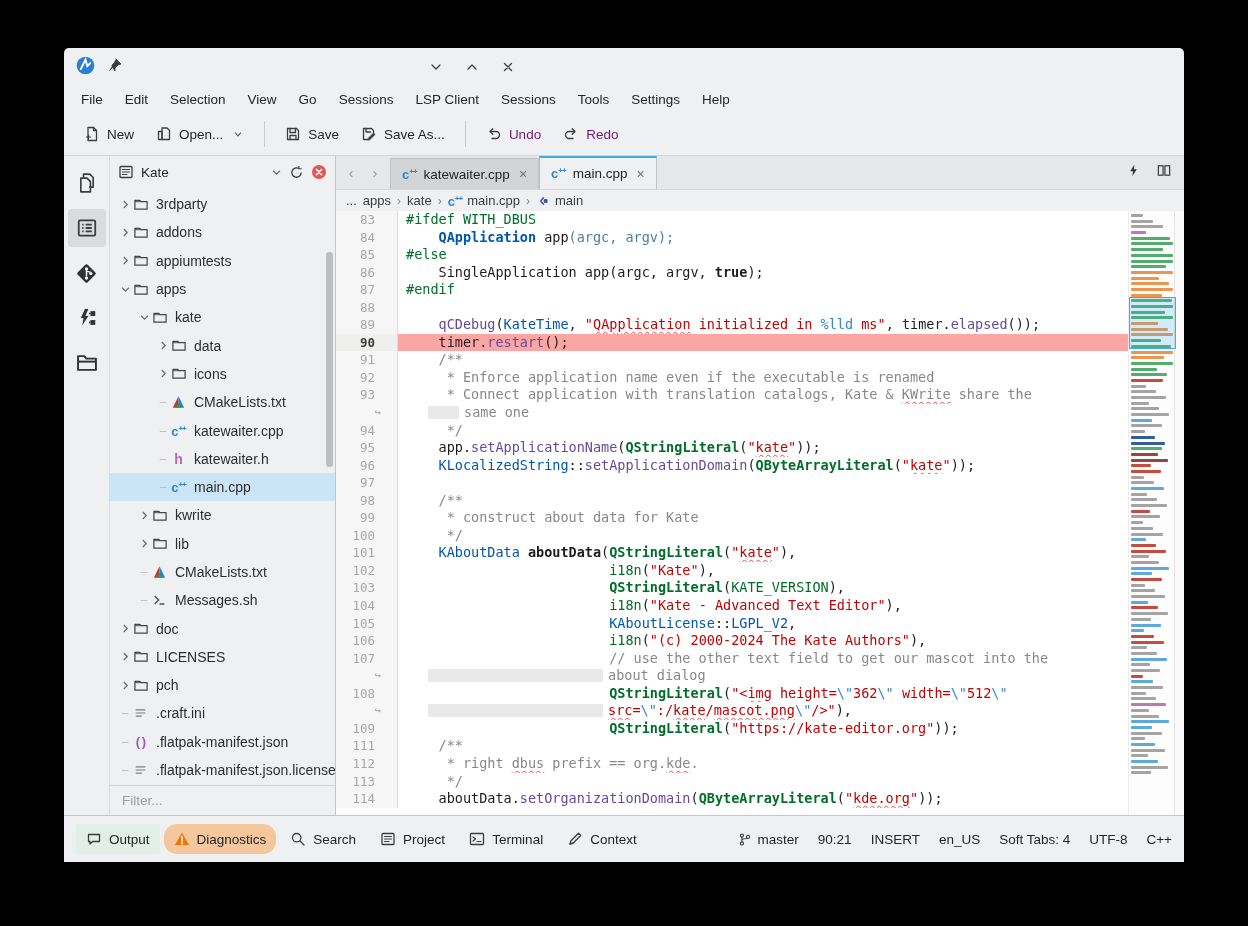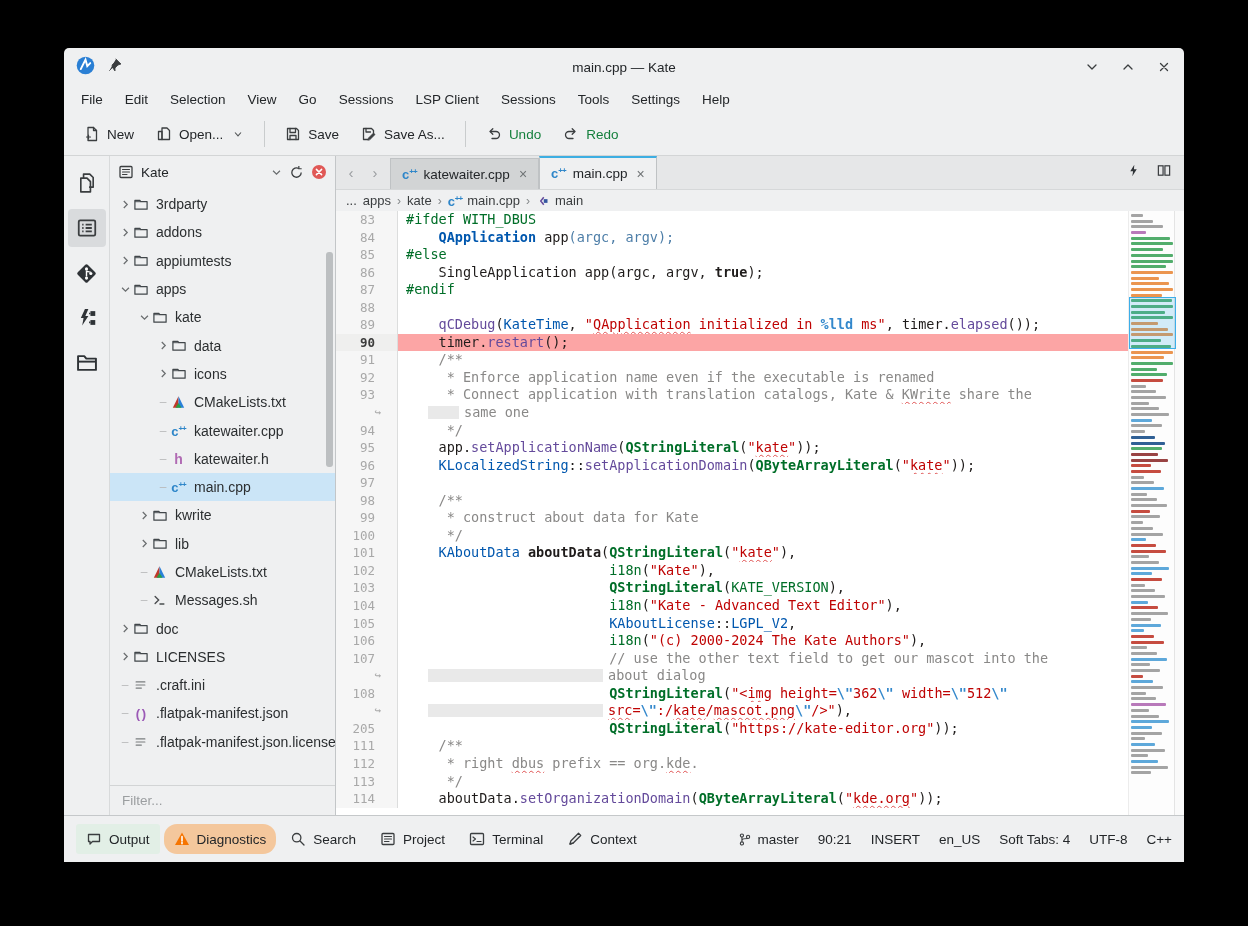--- a/index.html
+++ b/index.html
@@ -10,21 +10,21 @@
   .tb-left{display:flex;align-items:center;gap:12px;width:220px;}
   .tb-title{flex:1;text-align:center;font-size:13.5px;color:#232629;}
   .tb-controls{width:220px;display:flex;justify-content:flex-end;gap:20px;align-items:center;}
   .wbtn{width:16px;height:16px;display:flex;align-items:center;justify-content:center;cursor:pointer;}
   
   .menubar{height:27px;display:flex;align-items:center;padding:0 6px;flex:none;}
   .menu-item{padding:0 11px;font-size:13.5px;color:#232629;line-height:26px;cursor:default;}
   
   .toolbar{height:43px;display:flex;align-items:center;padding:0 10px;gap:2px;flex:none;border-bottom:1px solid #d3d5d6;}
   .tbtn{display:flex;align-items:center;gap:7px;padding:6px 10px;font-size:13.5px;color:#232629;border-radius:3px;}
-  .tbtn.disabled{color:#15803d;}
+  .tbtn.disabled{color:#701a75;}
   .tbtn .chev{margin-left:2px;}
   .tsep{width:1px;height:26px;background:#c9cccd;margin:0 8px;}
   
   .main{flex:1;display:flex;min-height:0;}
   .dock{width:46px;background:#eff0f1;border-right:1px solid #d8dadb;padding-top:8px;display:flex;flex-direction:column;align-items:center;gap:7px;flex:none;}
   .dock-item{width:38px;height:38px;display:flex;align-items:center;justify-content:center;border-radius:4px;cursor:pointer;}
   .dock-item.sel{background:#d9dbdd;}
   
   .ppanel{width:226px;border-right:1px solid #c3c6c8;display:flex;flex-direction:column;position:relative;flex:none;background:#eff0f1;}
   .pp-header{height:32px;display:flex;align-items:center;gap:7px;padding:0 8px;flex:none;}
@@ -72,21 +72,21 @@
   .tok-ty{color:#0057ae;}
   .tok-tyb{color:#0057ae;font-weight:bold;}
   .tok-mac{color:#006e28;font-weight:bold;}
   .tok-i18{color:#006e28;}
   .tok-fn{color:#644a9b;}
   .tok-str{color:#bf0303;}
   .tok-sq{color:#bf0303;text-decoration:underline wavy #e05252 1px;text-underline-offset:2px;}
   .tok-com{color:#898887;}
   .tok-csq{color:#898887;text-decoration:underline wavy #e05252 1px;text-underline-offset:2px;}
   .tok-kw{color:#1f1c1b;font-weight:bold;text-align:center;}
-  .tok-esc{color:#3388cc;font-weight:bold;}
+  .tok-esc{color:#3388cc;}
   .tok-arg{color:#4d7ea8;}
   
   .minimap{width:56px;flex:none;position:relative;background:#fdfdfd;border-left:1px solid #ececec;}
   .mm-bars{position:absolute;left:2px;top:3px;right:12px;bottom:0;}
   .mm-bar{height:3px;margin-bottom:2.7px;border-radius:1px;}
   .mm-strip{position:absolute;right:0;top:0;bottom:0;width:10px;background:#fafafa;border-left:1px solid #e4e4e4;}
   .mm-view{position:absolute;left:0;right:8px;border:1px solid #3daee9;background:rgba(61,174,233,.22);}
   
   .statusbar{height:47px;border-top:1px solid #c5c8ca;display:flex;align-items:center;padding:0 12px;gap:4px;flex:none;background:#eff0f1;}
   .sbtn{height:30px;display:flex;align-items:center;gap:7px;padding:0 10px;border-radius:3px;font-size:13.5px;color:#232629;cursor:pointer;}
@@ -100,21 +100,20 @@
   <div class="titlebar">
     <div class="tb-left">
       <span id="appicon"><svg width="19" height="19" viewBox="0 0 16 16">
             <circle cx="8" cy="8" r="7.4" fill="#2a7fd4"></circle>
             <path d="M4 11 L8 3 L9.5 8.5 L12 6" stroke="#fff" stroke-width="1.6" fill="none" stroke-linecap="round"></path>
           </svg></span>
       <span id="pinicon"><svg width="16" height="16" viewBox="0 0 16 16" fill="none" stroke="#3b3e40" stroke-width="1.3" stroke-linejoin="round" stroke-linecap="round">
             <path d="M9 2 L14 7 L11 8 L8 11 L8 14 L5.5 10.5 L2.5 13.5 M5.5 10.5 L5 8 L8 5 Z" fill="#3b3e40" stroke="#3b3e40" stroke-width="0.8"></path>
           </svg></span>
     </div>
-    <div class="tb-title">main.cpp — Kate</div>
     <div class="tb-controls">
       <span class="wbtn" id="btnmin">
           <svg width="16" height="16" viewBox="0 0 16 16" fill="none" stroke="#3b3e40" stroke-width="1.3" stroke-linejoin="round" stroke-linecap="round">
             <path d="M4 6 L8 10 L12 6"></path>
           </svg>
         </span>
       <span class="wbtn" id="btnmax">
           <svg width="16" height="16" viewBox="0 0 16 16" fill="none" stroke="#3b3e40" stroke-width="1.3" stroke-linejoin="round" stroke-linecap="round">
             <path d="M4 10 L8 6 L12 10"></path>
           </svg>
@@ -483,20 +482,34 @@
                 <path d="M5.5 3 L10.5 8 L5.5 13"></path>
               </svg>
             </span>
             <span class="ficon">
               <svg width="16" height="15" viewBox="0 0 16 16" fill="none" stroke="#41464a" stroke-width="1.3" stroke-linejoin="round">
                 <path d="M1.5 3.5 H6.5 L8 5 H14.5 V13 H1.5 Z"></path>
                 <path d="M1.5 5 H8" stroke-width="1"></path>
               </svg>
             </span>
             <span class="lbl">LICENSES</span>
+          </div>
+          <div class="trow" style="padding-left: 8px;">
+            <span class="exp">
+              <svg width="11" height="11" viewBox="0 0 16 16" fill="none" stroke="#6a6d6f" stroke-width="1.8">
+                <path d="M5.5 3 L10.5 8 L5.5 13"></path>
+              </svg>
+            </span>
+            <span class="ficon">
+              <svg width="16" height="15" viewBox="0 0 16 16" fill="none" stroke="#41464a" stroke-width="1.3" stroke-linejoin="round">
+                <path d="M1.5 3.5 H6.5 L8 5 H14.5 V13 H1.5 Z"></path>
+                <path d="M1.5 5 H8" stroke-width="1"></path>
+              </svg>
+            </span>
+            <span class="lbl">pch</span>
           </div>
           <div class="trow" style="padding-left: 8px;">
             <span class="dash">–</span>
             <span class="ficon">
               <svg width="15" height="14" viewBox="0 0 16 16" stroke="#7a7d7f" stroke-width="1.4" stroke-linecap="round">
                 <path d="M3 4.5 H13 M3 8 H13 M3 11.5 H9"></path>
               </svg>
             </span>
             <span class="lbl">.craft.ini</span>
           </div>
@@ -604,21 +617,21 @@
             <div class="crow"><div class="gut">101</div><div class="ctext"><span class="tok-d">    </span><span class="tok-ty">KAboutData</span><span class="tok-d"> </span><span class="tok-kw">aboutData</span><span class="tok-d">(</span><span class="tok-mac">QStringLiteral</span><span class="tok-d">(</span><span class="tok-str">"</span><span class="tok-sq">kate</span><span class="tok-str">"</span><span class="tok-d">),</span></div></div>
             <div class="crow"><div class="gut">102</div><div class="ctext"><span class="tok-d">                         </span><span class="tok-i18">i18n</span><span class="tok-d">(</span><span class="tok-str">"Kate"</span><span class="tok-d">),</span></div></div>
             <div class="crow"><div class="gut">103</div><div class="ctext"><span class="tok-d">                         </span><span class="tok-mac">QStringLiteral</span><span class="tok-d">(</span><span class="tok-pp">KATE_VERSION</span><span class="tok-d">),</span></div></div>
             <div class="crow"><div class="gut">104</div><div class="ctext"><span class="tok-d">                         </span><span class="tok-i18">i18n</span><span class="tok-d">(</span><span class="tok-str">"Kate - Advanced Text Editor"</span><span class="tok-d">),</span></div></div>
             <div class="crow"><div class="gut">105</div><div class="ctext"><span class="tok-d">                         </span><span class="tok-ty">KAboutLicense</span><span class="tok-d">::</span><span class="tok-ty">LGPL_V2</span><span class="tok-d">,</span></div></div>
             <div class="crow"><div class="gut">106</div><div class="ctext"><span class="tok-d">                         </span><span class="tok-i18">i18n</span><span class="tok-d">(</span><span class="tok-str">"(c) 2000-2024 The Kate Authors"</span><span class="tok-d">),</span></div></div>
             <div class="crow"><div class="gut">107</div><div class="ctext"><span class="tok-d">                         </span><span class="tok-com">// use the other text field to get our mascot into the</span></div></div>
             <div class="crow"><div class="gut wrapmark">↪</div><div class="ctext"><span class="ibox" style="width: 175px;"></span><span class="tok-com">about dialog</span></div></div>
             <div class="crow"><div class="gut">108</div><div class="ctext"><span class="tok-d">                         </span><span class="tok-mac">QStringLiteral</span><span class="tok-d">(</span><span class="tok-str">"&lt;</span><span class="tok-sq">img</span><span class="tok-str"> height=</span><span class="tok-esc">\"</span><span class="tok-str">362</span><span class="tok-esc">\"</span><span class="tok-str"> width=</span><span class="tok-esc">\"</span><span class="tok-str">512</span><span class="tok-esc">\"</span></div></div>
             <div class="crow"><div class="gut wrapmark">↪</div><div class="ctext"><span class="ibox" style="width: 175px;"></span><span class="tok-sq">src</span><span class="tok-str">=</span><span class="tok-esc">\"</span><span class="tok-str">:/</span><span class="tok-sq">kate</span><span class="tok-str">/</span><span class="tok-sq">mascot.png</span><span class="tok-esc">\"</span><span class="tok-str">/&gt;"</span><span class="tok-d">),</span></div></div>
-            <div class="crow"><div class="gut">205</div><div class="ctext"><span class="tok-d">                         </span><span class="tok-mac">QStringLiteral</span><span class="tok-d">(</span><span class="tok-str">"https://kate-editor.org"</span><span class="tok-d">));</span></div></div>
+            <div class="crow"><div class="gut">109</div><div class="ctext"><span class="tok-d">                         </span><span class="tok-mac">QStringLiteral</span><span class="tok-d">(</span><span class="tok-str">"https://kate-editor.org"</span><span class="tok-d">));</span></div></div>
             <div class="crow"><div class="gut">111</div><div class="ctext"><span class="tok-com">    /**</span></div></div>
             <div class="crow"><div class="gut">112</div><div class="ctext"><span class="tok-com">     * right </span><span class="tok-csq">dbus</span><span class="tok-com"> prefix == org.</span><span class="tok-csq">kde</span><span class="tok-com">.</span></div></div>
             <div class="crow"><div class="gut">113</div><div class="ctext"><span class="tok-com">     */</span></div></div>
             <div class="crow"><div class="gut">114</div><div class="ctext"><span class="tok-d">    aboutData.</span><span class="tok-fn">setOrganizationDomain</span><span class="tok-d">(</span><span class="tok-mac">QByteArrayLiteral</span><span class="tok-d">(</span><span class="tok-str">"</span><span class="tok-sq">kde.org</span><span class="tok-str">"</span><span class="tok-d">));</span></div></div>
           </div>
         <div class="minimap">
           <div class="mm-bars" id="mmbars">
               <div class="mm-bar" style="background: rgb(154, 154, 154); width: 12px; opacity: 0.9;"></div>
               <div class="mm-bar" style="background: rgb(154, 154, 154); width: 22px; opacity: 0.9;"></div>
               <div class="mm-bar" style="background: rgb(154, 154, 154); width: 32px; opacity: 0.9;"></div>

